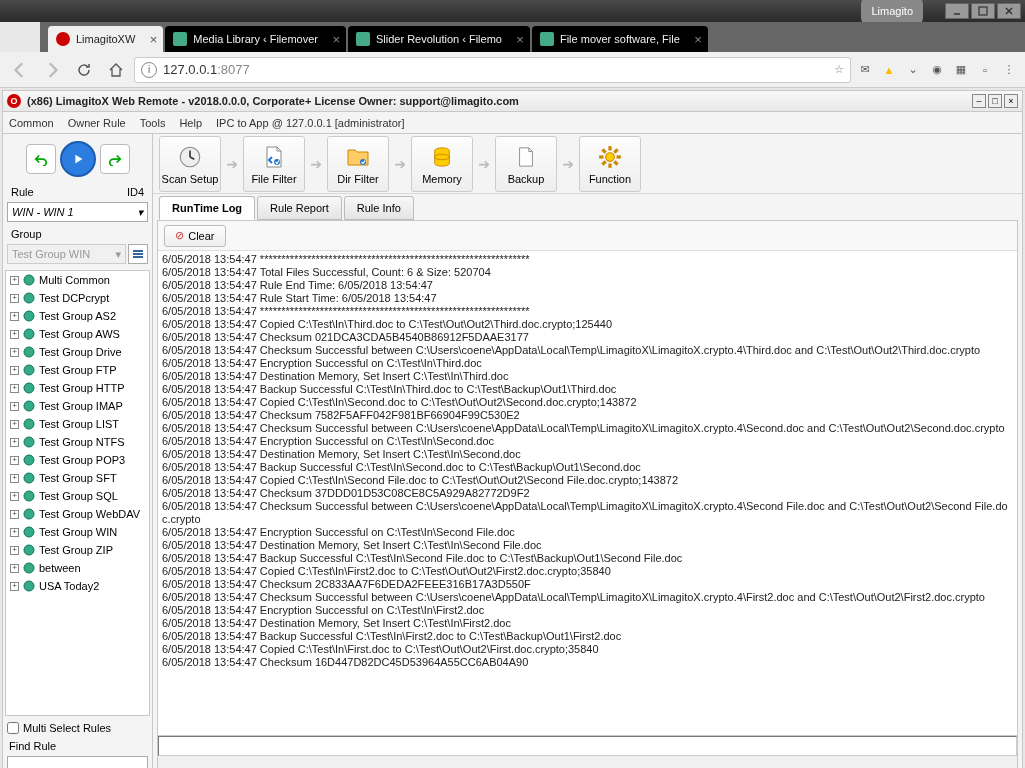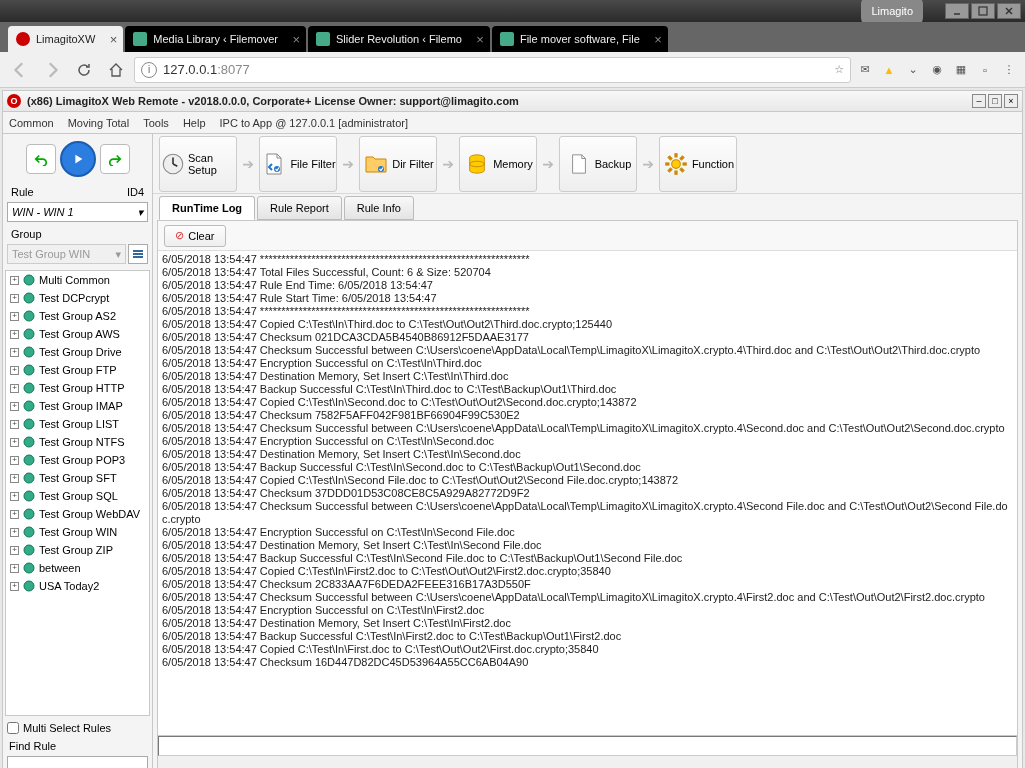--- a/index.html
+++ b/index.html
@@ -5,21 +5,21 @@
 * { box-sizing: border-box; margin: 0; padding: 0; }
 body { font-family: "Segoe UI", Tahoma, sans-serif; font-size: 11px; background: #e8e8e8; width: 1025px; height: 768px; overflow: hidden; }
 
 
 .window-titlebar { height: 22px; background: linear-gradient(#4a4a4a, #2a2a2a); display: flex; justify-content: flex-end; align-items: center; padding: 0 4px; }
 .win-app-label { background: #888; color: #fff; padding: 8px 10px; font-size: 11px; margin-right: 20px; border-radius: 7px; }
 .win-btn { width: 24px; height: 16px; background: #999; margin-left: 2px; display: flex; align-items: center; justify-content: center; color: #333; border: 1px solid #666; }
 .win-btn svg { width: 10px; height: 10px; }
 
 
-.browser-tabs { height: 30px; background: #666; display: flex; align-items: flex-end; padding-left: 8px; position: relative; }
+.browser-tabs { height: 30px; background: #666; display: flex; align-items: flex-end; padding-left: 8px; position: relative; margin-left: 40px; }
 .browser-tab { height: 26px; padding: 0 28px 0 8px; display: flex; align-items: center; background: #000000; color: #eee; font-size: 11px; border-radius: 4px 4px 0 0; margin-right: 2px; position: relative; max-width: 190px; overflow: hidden; white-space: nowrap; }
 .browser-tab.active { background: #f0f0f0; color: #222; }
 .tab-icon { width: 14px; height: 14px; margin-right: 6px; flex-shrink: 0; }
 .tab-close { position: absolute; right: 6px; font-size: 13px; color: #888; }
 .browser-tab.active .tab-close { color: #555; }
 .cursor-arrow { position: absolute; top: -18px; right: 200px; color: #fff; font-size: 16px; }
 
 
 .address-bar { height: 36px; background: #f0f0f0; display: flex; align-items: center; padding: 0 6px; border-bottom: 1px solid #ccc; gap: 4px; }
 .nav-btn { width: 28px; height: 26px; display: flex; align-items: center; justify-content: center; color: #555; border-radius: 3px; }
@@ -63,21 +63,21 @@
 .tree-icon { width: 12px; height: 12px; }
 
 .multi-select { padding: 4px; display: flex; align-items: center; gap: 4px; font-size: 11px; }
 .multi-select input { width: 12px; height: 12px; }
 .find-label { padding: 2px 6px; font-size: 11px; }
 .find-input { margin: 2px 4px 4px; height: 20px; border: 1px solid #aaa; background: #fff; }
 
 
 .right-panel { flex: 1; display: flex; flex-direction: column; }
 .toolbar { height: 60px; display: flex; align-items: center; padding: 4px 6px; gap: 2px; border-bottom: 1px solid #d8d8d8; }
-.tool-btn { width: 78px; height: 56px; border: 1px solid #ccc; background: linear-gradient(#fdfdfd,#eee); border-radius: 3px; display: flex; flex-direction: row; align-items: center; justify-content: center; gap: 2px; font-size: 11px; }
+.tool-btn { width: 62px; height: 56px; border: 1px solid #ccc; background: linear-gradient(#fdfdfd,#eee); border-radius: 3px; display: flex; flex-direction: column; align-items: center; justify-content: center; gap: 2px; font-size: 11px; }
 .tool-arrow { width: 18px; display: flex; align-items: center; justify-content: center; color: #bbb; font-size: 14px; }
 .tool-icon { width: 28px; height: 28px; display: flex; align-items: center; justify-content: center; }
 
 .inner-tabs { height: 26px; display: flex; align-items: flex-end; padding: 0 6px; gap: 2px; }
 .inner-tab { height: 24px; padding: 0 12px; border: 1px solid #bbb; background: linear-gradient(#f8f8f8,#e4e4e4); border-radius: 3px 3px 0 0; display: flex; align-items: center; font-size: 11px; }
 .inner-tab.active { background: #fff; font-weight: bold; border-bottom: 1px solid #fff; }
 
 .log-area-wrap { flex: 1; margin: 0 4px 4px; border: 1px solid #c8c8c8; background: #f8f8f8; display: flex; flex-direction: column; }
 .clear-row { height: 30px; display: flex; align-items: center; padding: 0 6px; border-bottom: 1px solid #ddd; }
 .clear-btn { height: 22px; padding: 0 10px; border: 1px solid #bbb; background: linear-gradient(#fdfdfd,#eee); border-radius: 3px; display: flex; align-items: center; gap: 4px; font-size: 11px; }
@@ -180,21 +180,21 @@
   <span class="app-title">(x86) LimagitoX Web Remote - v2018.0.0.0, Corporate+ License Owner: support@limagito.com</span>
   <div class="app-win-btns">
     <span class="app-win-btn">–</span>
     <span class="app-win-btn">□</span>
     <span class="app-win-btn">×</span>
   </div>
 </div>
 
 <div class="menubar">
   <span>Common</span>
-  <span>Moving Total</span>
+  <span>Owner Rule</span>
   <span>Tools</span>
   <span>Help</span>
   <span>IPC to App @ 127.0.0.1 [administrator]</span>
 </div>
 
 <div class="main-area">
 
   <div class="left-panel">
     <div class="control-buttons">
       <span class="ctrl-btn">

